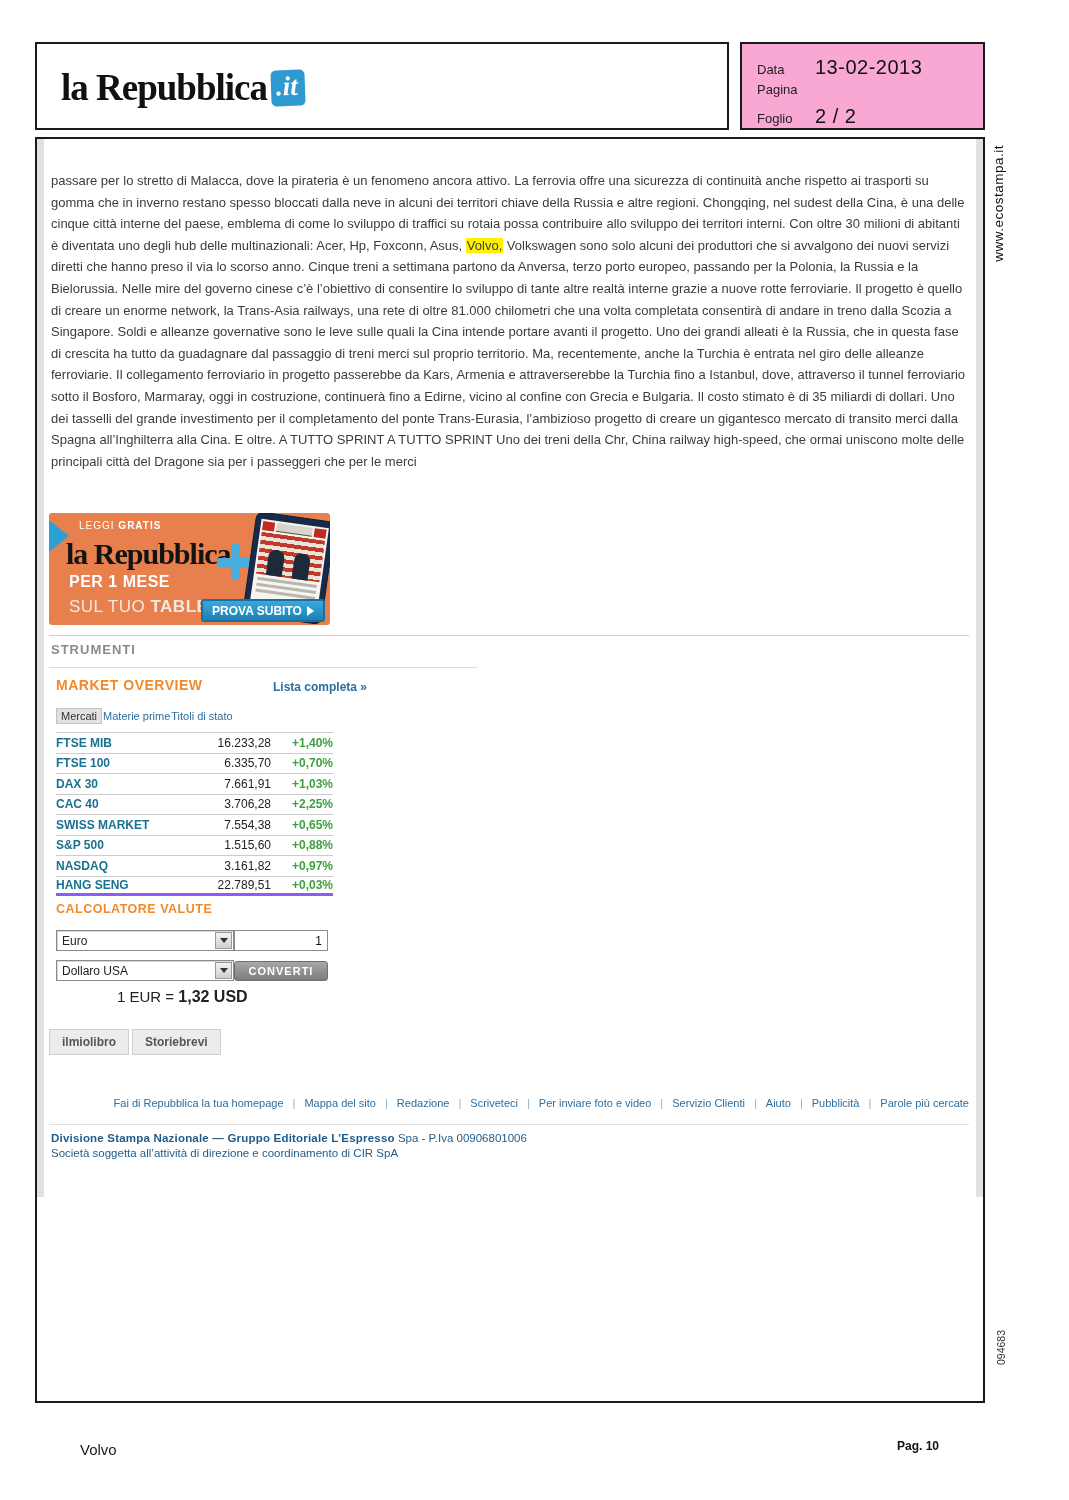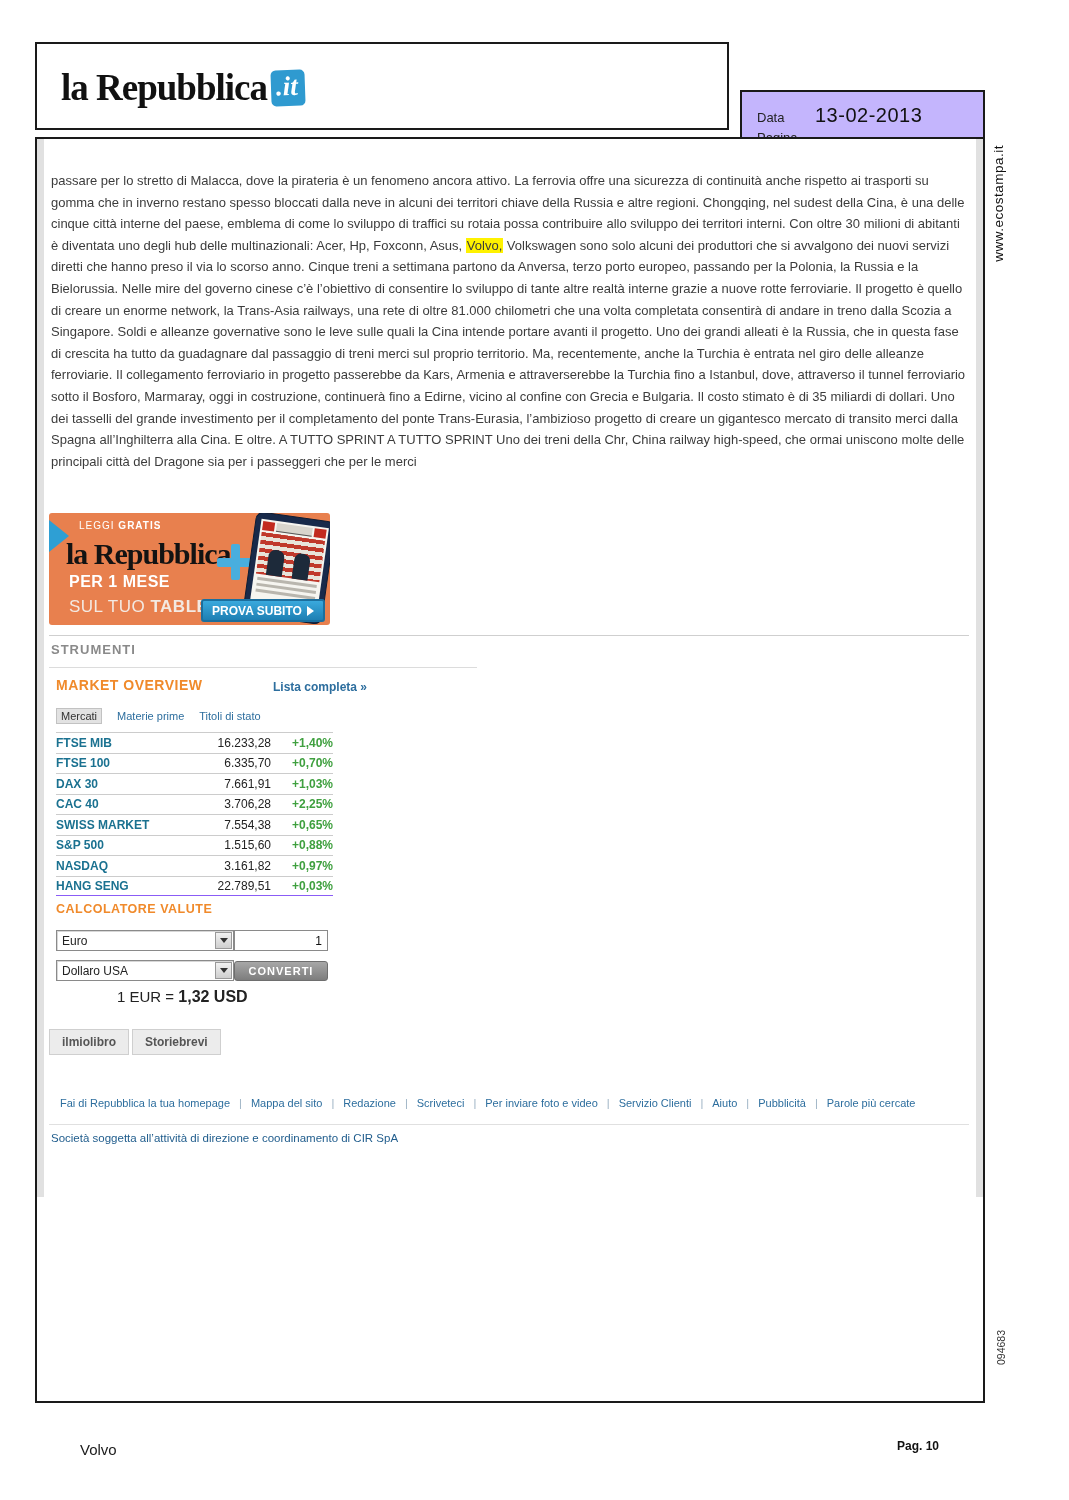--- a/index.html
+++ b/index.html
@@ -4,21 +4,21 @@
 <style>
   * { margin:0; padding:0; box-sizing:border-box; }
   body { background:#fff; font-family:"Liberation Sans", sans-serif; }
   .page { position:relative; width:1069px; height:1500px; background:#ffffff; overflow:hidden; }
 
   
   .logo-box { position:absolute; left:35px; top:42px; width:694px; height:88px; border:2px solid #1a1a1a; background:#fff; }
   .logo { position:absolute; left:24px; top:22px; display:flex; align-items:center; }
   .logo-main { font-family:"Liberation Serif", serif; font-weight:bold; font-size:37px; color:#111; letter-spacing:-1px; }
   .logo-it { display:inline-block; margin-left:4px; background:#2f9ad0; color:#fff; font-family:"Liberation Serif", serif; font-style:italic; font-weight:bold; font-size:27px; padding:1px 7px 4px 5px; border-radius:5px; transform:rotate(-2deg); }
-  .info-box { position:absolute; left:740px; top:42px; width:245px; height:88px; border:2px solid #1a1a1a; background:#c4b5fd;margin-top:48px; }
+  .info-box { position:absolute; left:740px; top:42px; width:245px; height:88px; border:2px solid #1a1a1a; background:#f9a8d4; }
   .info-row { position:absolute; left:15px; display:flex; align-items:baseline; }
   .info-lbl { font-size:13px; color:#222; width:58px; }
   .info-val { font-size:20px; color:#111; letter-spacing:0.5px; }
   .ir1 { top:12px; } .ir2 { top:38px; } .ir3 { top:61px; }
 
   
   .v-text { position:absolute; writing-mode:vertical-rl; transform:rotate(180deg); color:#111; white-space:nowrap; }
   .v-site { left:991px; top:145px; font-size:13.5px; letter-spacing:0.5px; }
   .v-code { left:995px; top:1330px; font-size:10.5px; color:#333; }
 
@@ -56,46 +56,46 @@
   .scr-line { height:3px; background:#b9b6ae; margin:3px 2px; }
 
   
   .hr { position:absolute; height:1px; background:#cfcfcf; }
   .hr-full { left:12px; top:496px; width:920px; }
   .hr-half { left:12px; top:528px; width:428px; background:#dcdcdc; }
   .hr-foot { left:12px; top:985px; width:920px; background:#e0e0e0; }
   .strumenti { position:absolute; left:14px; top:503px; font-size:13px; font-weight:bold; color:#8a8a8a; letter-spacing:1px; }
   .mo-title { position:absolute; left:19px; top:538px; font-size:14px; font-weight:bold; color:#f08a2b; letter-spacing:0.5px; }
   .lista { position:absolute; left:208px; top:541px; font-size:12px; font-weight:bold; color:#2d6e9e; cursor:pointer;padding-left:28px; }
-  .tabs { position:absolute; left:19px; top:569px; display:flex; align-items:center; gap:15px; font-size:11px; }
+  .tabs { position:absolute; left:19px; top:569px; display:flex; align-items:center; gap:1px; font-size:11px; }
   .tab-active { background:#e2e2e2; border:1px solid #c2c2c2; padding:1px 4px; color:#333; cursor:pointer; }
   .tab-link { color:#2d6e9e; cursor:pointer; }
 
   .mtable { position:absolute; left:19px; top:593px; width:277px; }
   .mrow { display:flex; align-items:center; height:20.5px; border-top:1px solid #ccc; font-size:12px; }
-  .mrow:last-child { border-bottom:1px solid #8b5cf6; }
+  .mrow:last-child { border-bottom:3px solid #8b5cf6; }
   .mname { flex:1; font-weight:bold; color:#1a7190; cursor:pointer; }
   .mval { width:92px; text-align:right; color:#222; }
   .mpct { width:62px; text-align:right; font-weight:bold; color:#3fa03f; }
 
   .cv-title { position:absolute; left:19px; top:763px; font-size:12.5px; font-weight:bold; color:#f08a2b; letter-spacing:0.5px; }
   .cv-row { position:absolute; left:19px; display:flex; gap:0; }
   .cvr1 { top:791px; } .cvr2 { top:821px; }
   .select { width:178px; height:21px; background:#fff; border:1px solid #8a8a8a; box-shadow:inset 1px 1px 0 #d7d7d7; display:flex; align-items:center; justify-content:space-between; font-size:12px; color:#222; padding-left:5px; cursor:pointer; }
   .sel-arrow { width:17px; height:17px; margin-right:1px; background:linear-gradient(#f2f2f2,#cfcfcf); border:1px solid #999; display:flex; align-items:center; justify-content:center; }
   .sel-arrow span { width:0; height:0; border-left:4px solid transparent; border-right:4px solid transparent; border-top:5px solid #333; }
   .amount { width:94px; height:21px; border:1px solid #8a8a8a; font-size:12px; text-align:right; padding-right:5px; color:#111; font-family:"Liberation Sans", sans-serif; }
   .converti { width:94px; height:20px; margin-top:1px; background:linear-gradient(#a7a7a7,#7d7d7d); border:1px solid #6e6e6e; border-radius:3px; color:#fff; font-weight:bold; font-size:11px; letter-spacing:1px; display:flex; align-items:center; justify-content:center; cursor:pointer; }
   .cv-result { position:absolute; left:80px; top:849px; font-size:15px; color:#222; }
   .cv-result b { font-size:16px; }
 
   .xtabs { position:absolute; left:12px; top:890px; display:flex; gap:3px; }
   .xtab { background:#ececec; border:1px solid #cfcfcf; padding:5px 12px; font-size:12px; font-weight:bold; color:#555; cursor:pointer; }
 
-  .flinks { position:absolute; left:12px; top:958px; width:920px; display:flex; justify-content:flex-start; flex-wrap:nowrap; font-size:11px; color:#2d6e9e; padding-left:11px; }
+  .flinks { position:absolute; left:12px; top:958px; width:920px; display:flex; justify-content:flex-end; flex-wrap:nowrap; font-size:11px; color:#2d6e9e; padding-left:11px; }
   .flink { cursor:pointer; white-space:nowrap; }
   .flink + .flink::before { content:"|"; color:#9ab0c2; margin:0 9px; cursor:default; }
 
   .company { position:absolute; left:14px; top:992px; font-size:11.5px; color:#1f5c8c; line-height:15px; }
   .company b { letter-spacing:0.2px; }
 
   
   .bottom-bar { position:absolute; left:35px; top:1405px; width:950px; height:24px; border:2px solid #1a1a1a; display:flex; align-items:center; justify-content:center; font-family:"Liberation Mono", monospace; font-size:13px; color:#111; word-spacing:9px; }
   .subject { position:absolute; left:80px; top:1441px; font-size:15px; color:#1a1a1a; }
   .pagenum { position:absolute; left:897px; top:1439px; font-size:12px; font-weight:bold; color:#111; }
@@ -264,20 +264,21 @@
       <span class="flink">Scriveteci</span>
       <span class="flink">Per inviare foto e video</span>
       <span class="flink">Servizio Clienti</span>
       <span class="flink">Aiuto</span>
       <span class="flink">Pubblicità</span>
       <span class="flink">Parole più cercate</span>
     </div>
     <div class="hr hr-foot"></div>
 
     <div class="company">
+      <div><b>Divisione Stampa Nazionale — Gruppo Editoriale L’Espresso</b><span> Spa - P.Iva 00906801006</span></div>
       <div>Società soggetta all’attività di direzione e coordinamento di CIR SpA</div>
     </div>
   </div>
 
   <div class="subject">Volvo</div>
   <div class="pagenum">Pag. 10</div>
 
 </div>
 
 </body></html>

